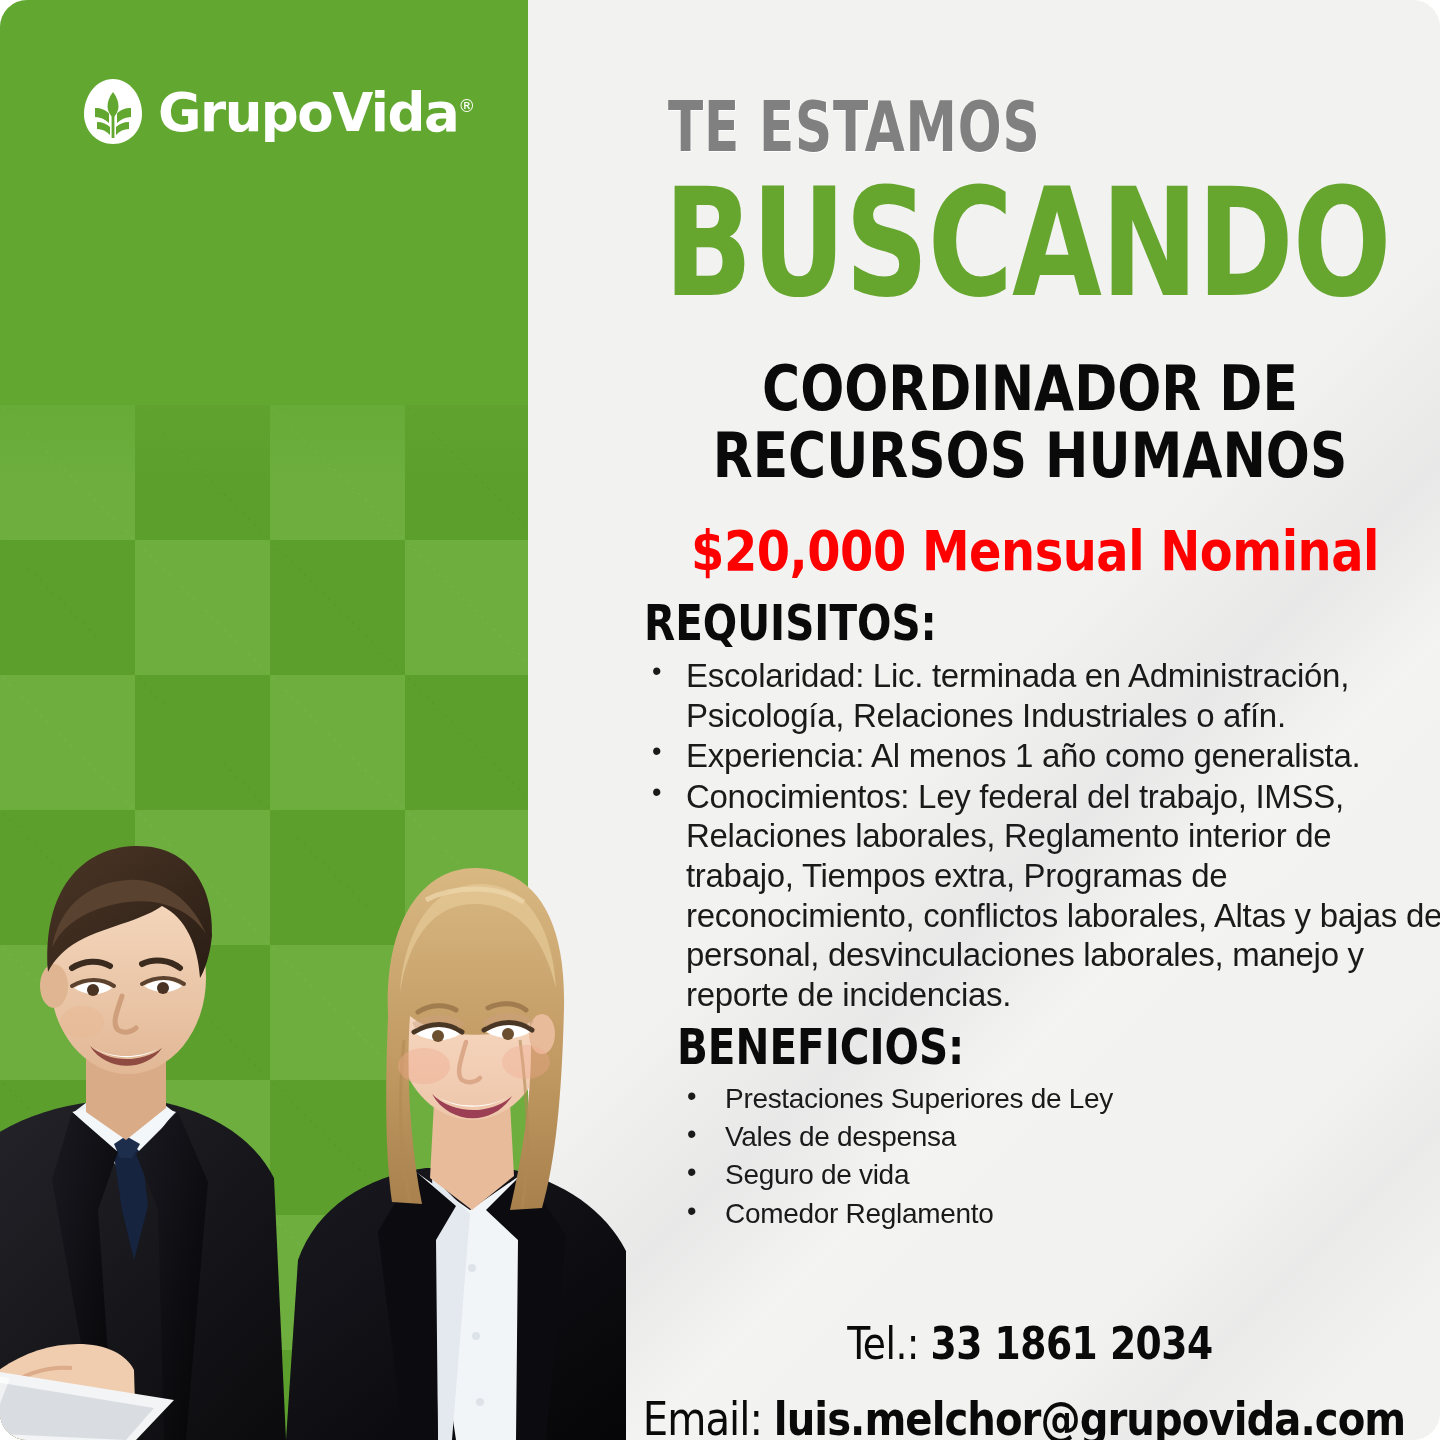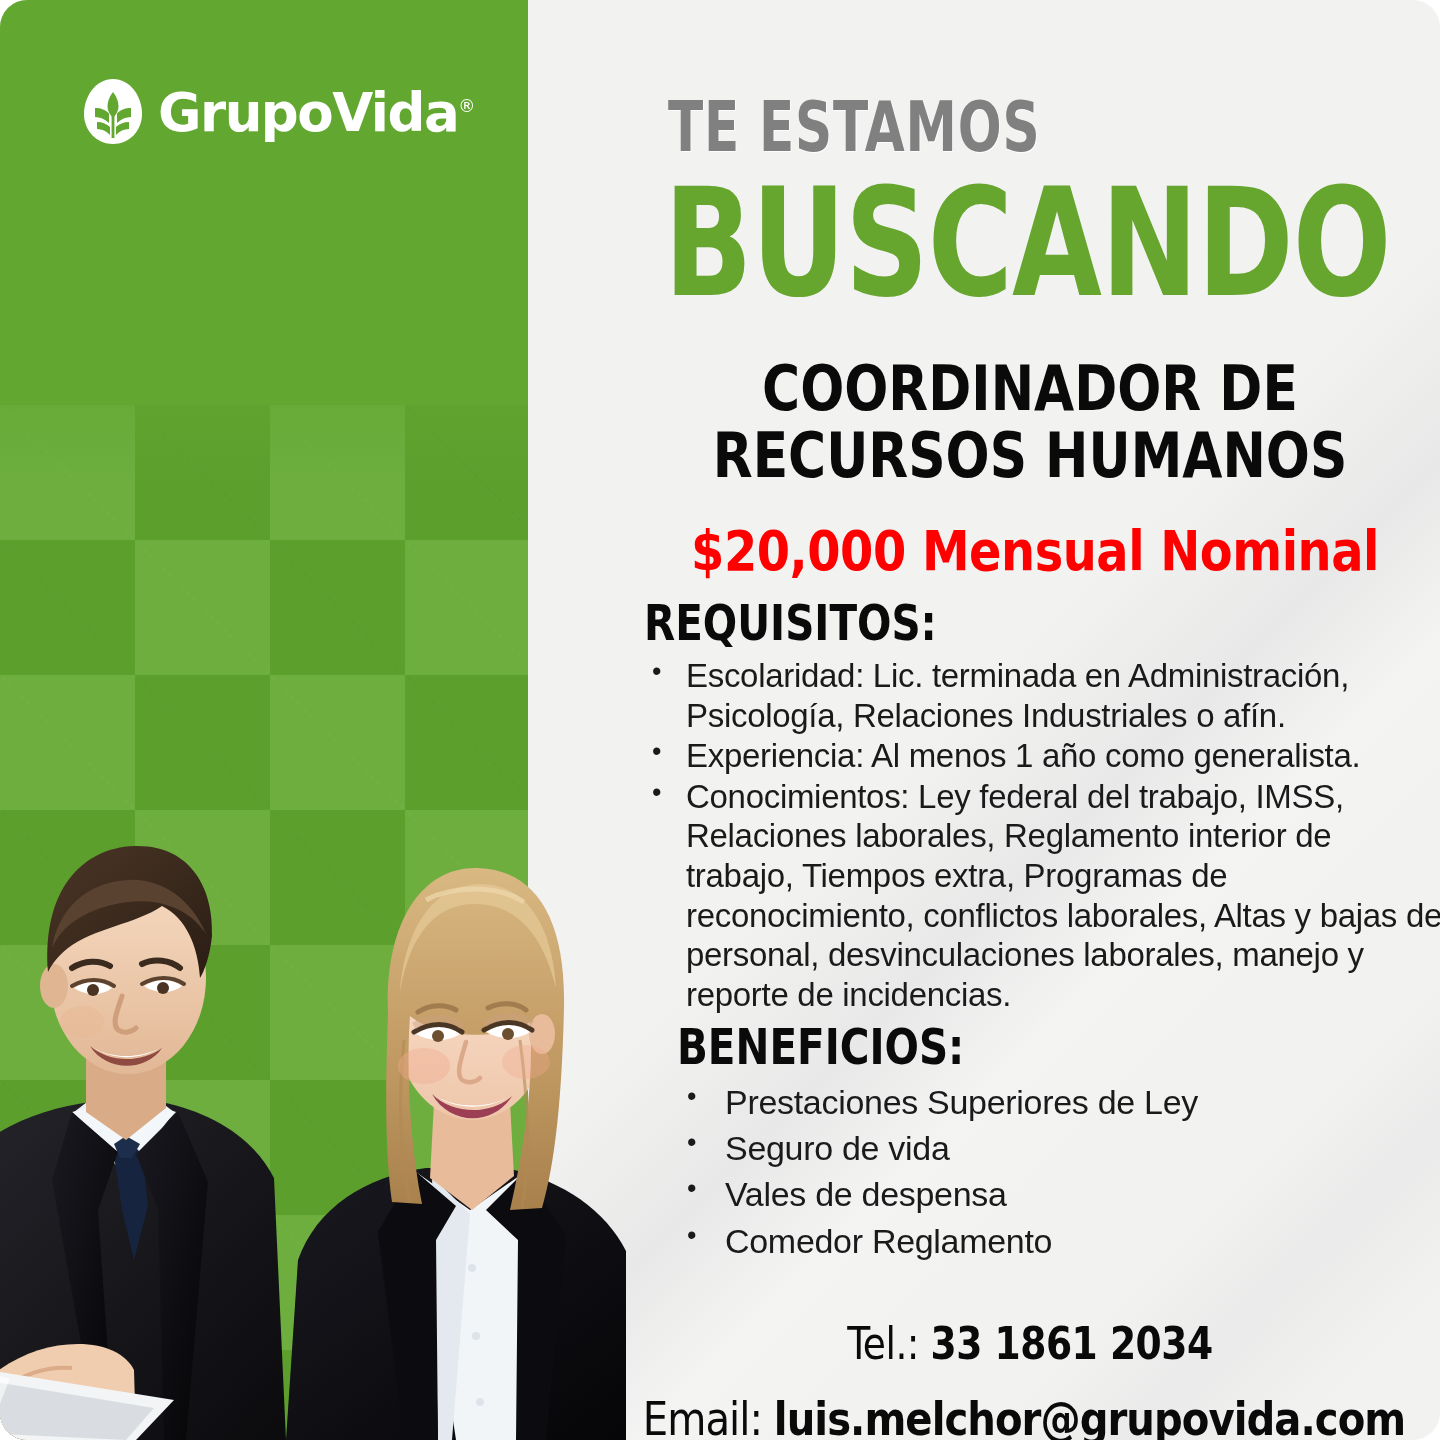--- a/index.html
+++ b/index.html
@@ -223,21 +223,21 @@
   }
   ul.bullets li::before {
     content: "•";
     position: absolute;
     left: 8px;
     top: -1px;
     font-size: 27px;
     color: #1a1a1a;
   }
   .ben-block ul.bullets li {
-    font-size: 34px;
+    font-size: 28px;
     line-height: 1.33;
     padding-left: 48px;
   }
   .ben-block ul.bullets li::before { left: 10px; }
 
   .contact {
     position: absolute;
     left: 0;
     top: 1318px;
     width: 820px;
@@ -437,22 +437,22 @@
         <li>Escolaridad: Lic. terminada en Administración, Psicología, Relaciones Industriales o afín.</li>
         <li>Experiencia: Al menos 1 año como generalista.</li>
         <li>Conocimientos: Ley federal del trabajo, IMSS, Relaciones laborales, Reglamento interior de trabajo, Tiempos extra, Programas de reconocimiento, conflictos laborales, Altas y bajas de personal, desvinculaciones laborales, manejo y reporte de incidencias.</li>
       </ul>
     </div>
 
     <div class="ben-block">
       <div class="sec-heading">BENEFICIOS:</div>
       <ul class="bullets">
         <li>Prestaciones Superiores de Ley</li>
+        <li>Vales de despensa</li>
         <li>Seguro de vida</li>
-        <li>Vales de despensa</li>
         <li>Comedor Reglamento</li>
       </ul>
     </div>
 
     <div class="contact">
       <div class="tel-line"><span>Tel.: </span><b>33 1861 2034</b></div>
       <div class="email-line"><span>Email: </span><b>luis.melchor@grupovida.com</b></div>
     </div>
 
   </div>

